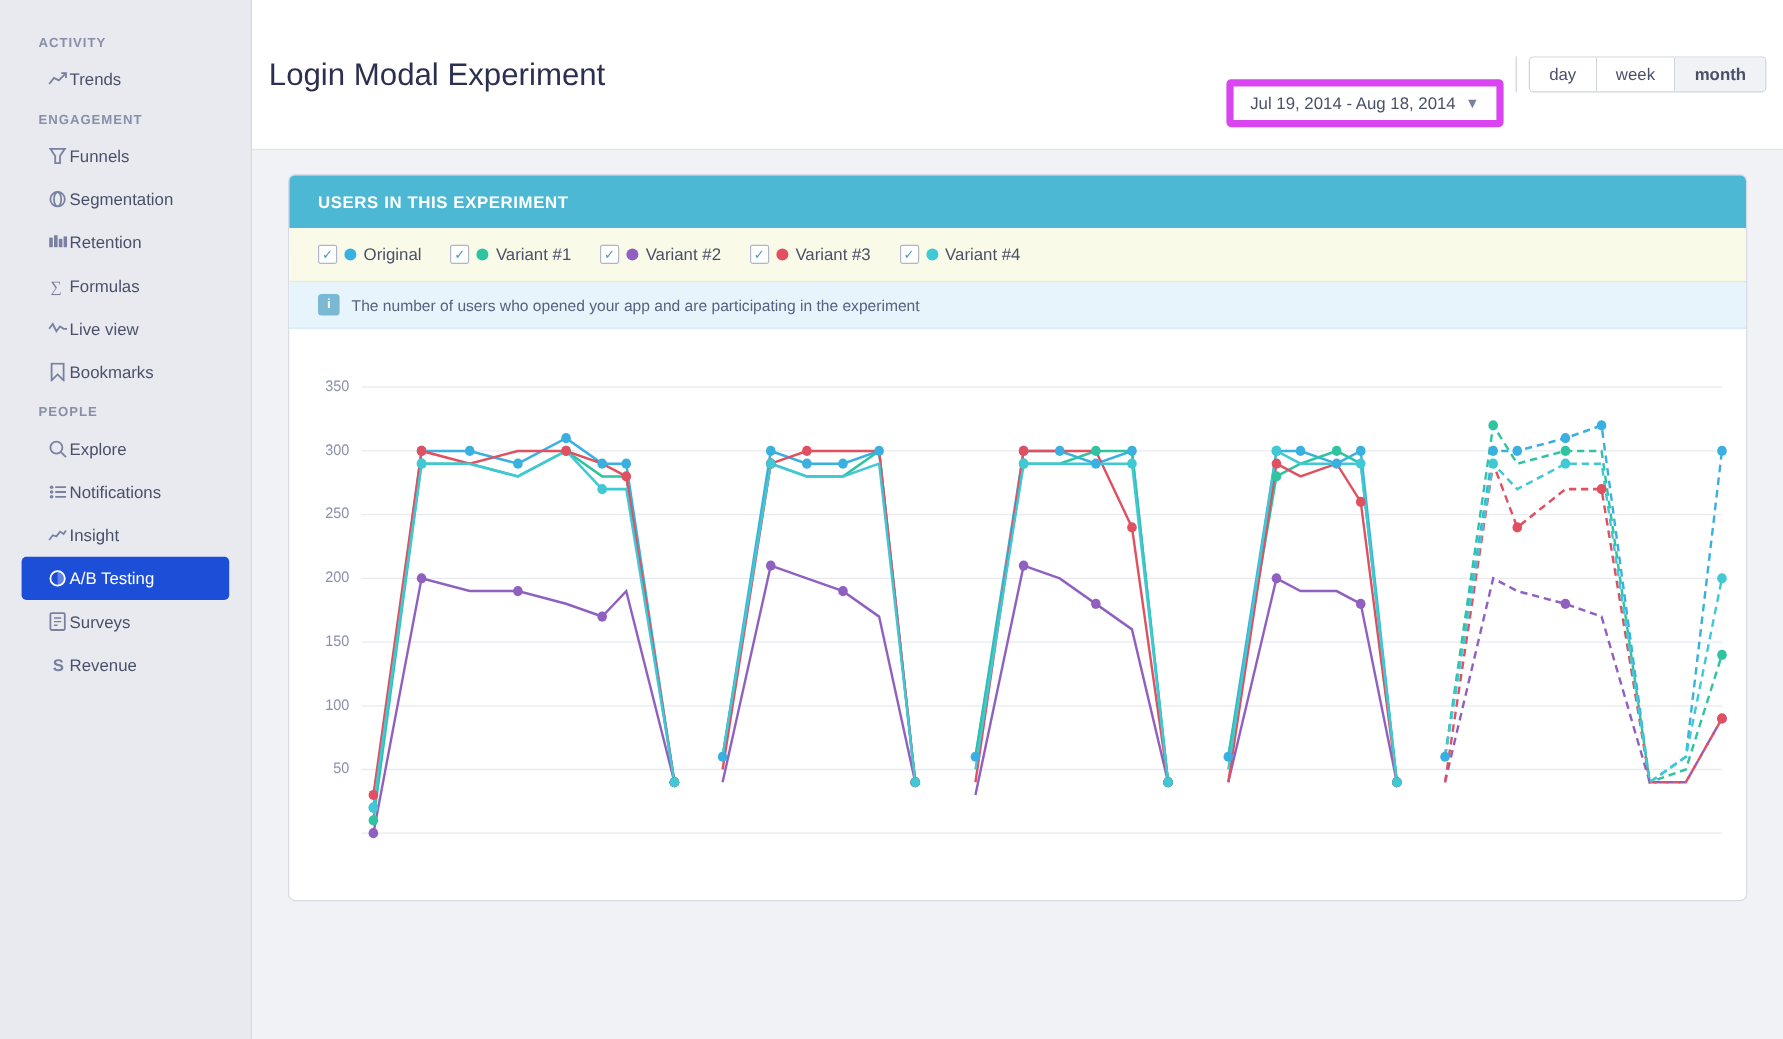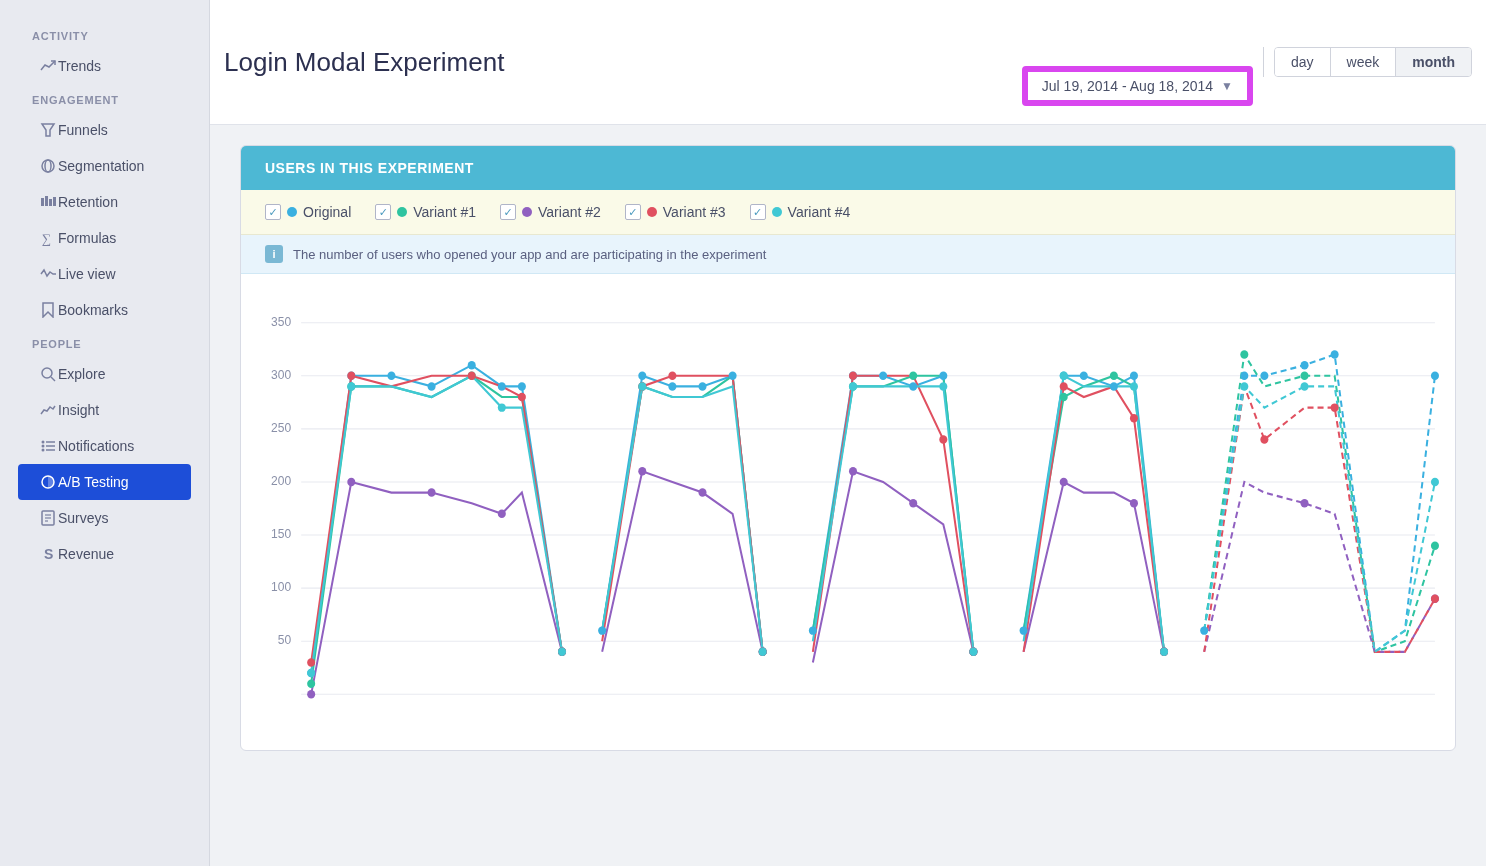--- a/index.html
+++ b/index.html
@@ -288,38 +288,38 @@
           <circle cx="7" cy="7" r="5" fill="none" stroke="#7a80a0" stroke-width="1.5"></circle>
           <line x1="11" y1="11" x2="15" y2="15" stroke="#7a80a0" stroke-width="1.5"></line>
         </svg>
     </span>
     <span>Explore</span>
   </div>
 
   <div class="sidebar-item">
     <span class="icon">
       <svg width="16" height="16" viewBox="0 0 16 16">
-          <polyline points="1,12 4,8 7,9 10,5 13,7 15,4" fill="none" stroke="#7a80a0" stroke-width="1.5"></polyline>
-        </svg>
-    </span>
-    <span>Insight</span>
-  </div>
-
-  <div class="sidebar-item">
-    <span class="icon">
-      <svg width="16" height="16" viewBox="0 0 16 16">
           <circle cx="3" cy="4" r="1.5" fill="#7a80a0"></circle>
           <circle cx="3" cy="8" r="1.5" fill="#7a80a0"></circle>
           <circle cx="3" cy="12" r="1.5" fill="#7a80a0"></circle>
           <line x1="6" y1="4" x2="15" y2="4" stroke="#7a80a0" stroke-width="1.5"></line>
           <line x1="6" y1="8" x2="15" y2="8" stroke="#7a80a0" stroke-width="1.5"></line>
           <line x1="6" y1="12" x2="15" y2="12" stroke="#7a80a0" stroke-width="1.5"></line>
         </svg>
     </span>
     <span>Notifications</span>
+  </div>
+
+  <div class="sidebar-item">
+    <span class="icon">
+      <svg width="16" height="16" viewBox="0 0 16 16">
+          <polyline points="1,12 4,8 7,9 10,5 13,7 15,4" fill="none" stroke="#7a80a0" stroke-width="1.5"></polyline>
+        </svg>
+    </span>
+    <span>Insight</span>
   </div>
 
   <div class="sidebar-item active">
     <span class="icon">
       <svg width="16" height="16" viewBox="0 0 16 16">
           <circle cx="8" cy="8" r="6" fill="none" stroke="#fff" stroke-width="1.5"></circle>
           <path d="M8,2 A6,6 0 0,1 8,14" fill="rgba(255,255,255,0.3)"></path>
         </svg>
     </span>
     <span>A/B Testing</span>

